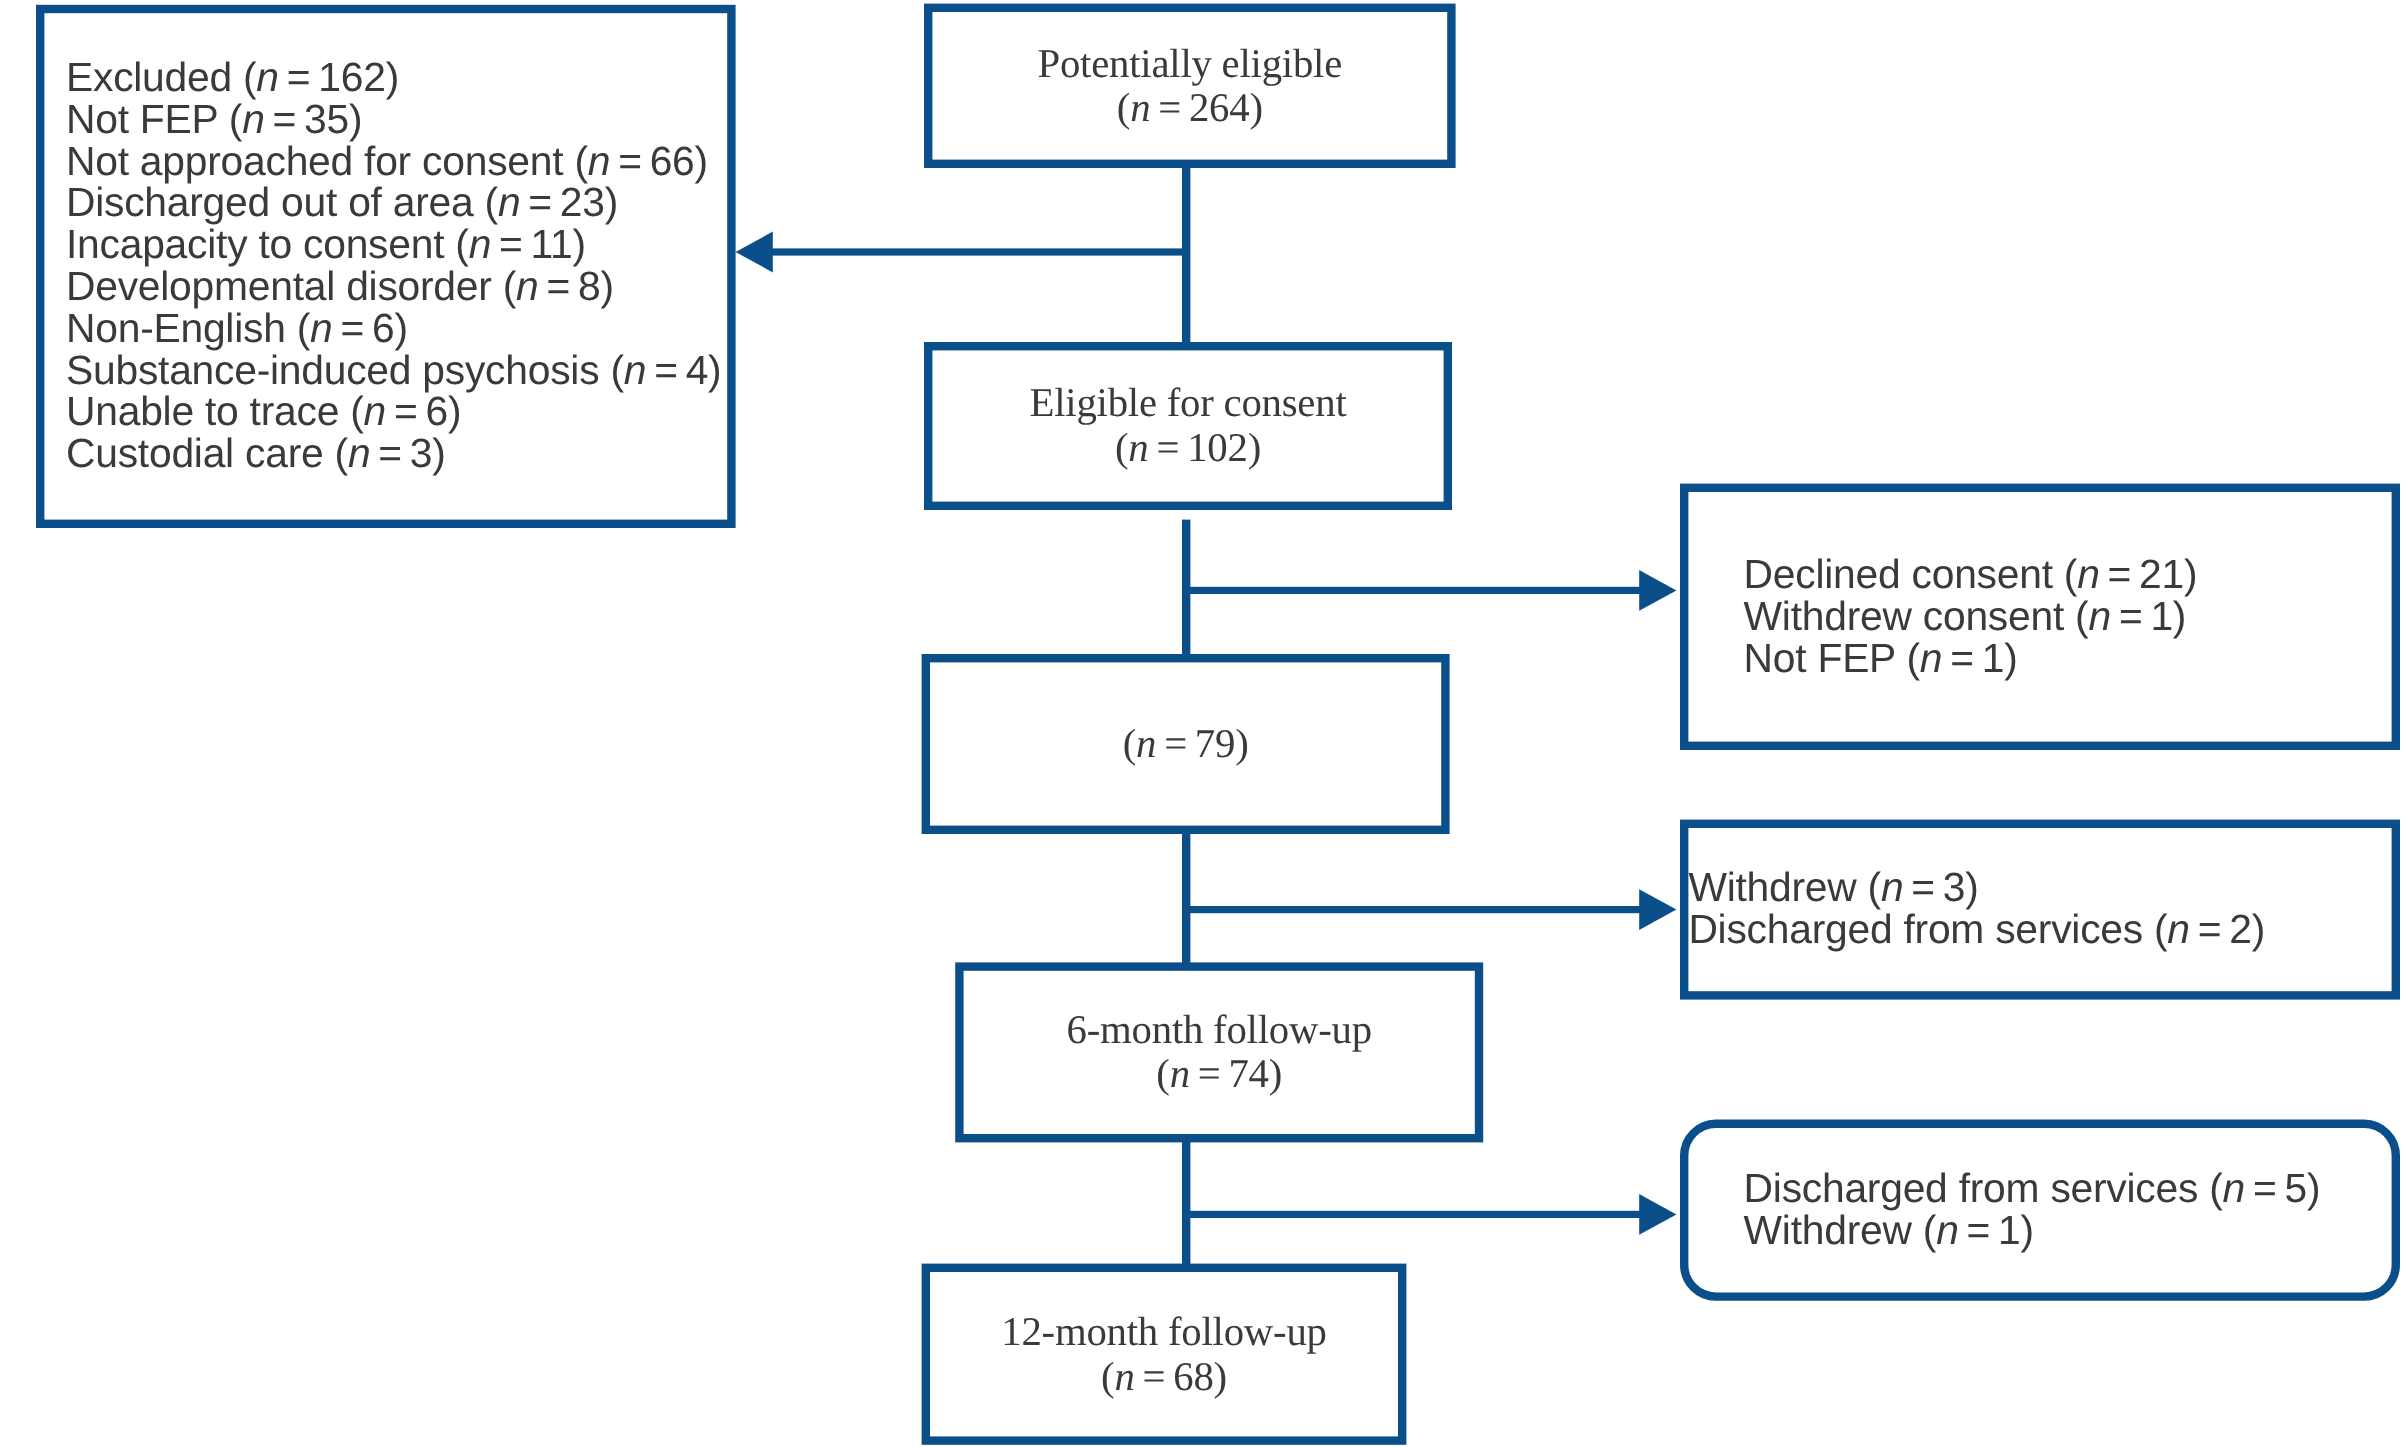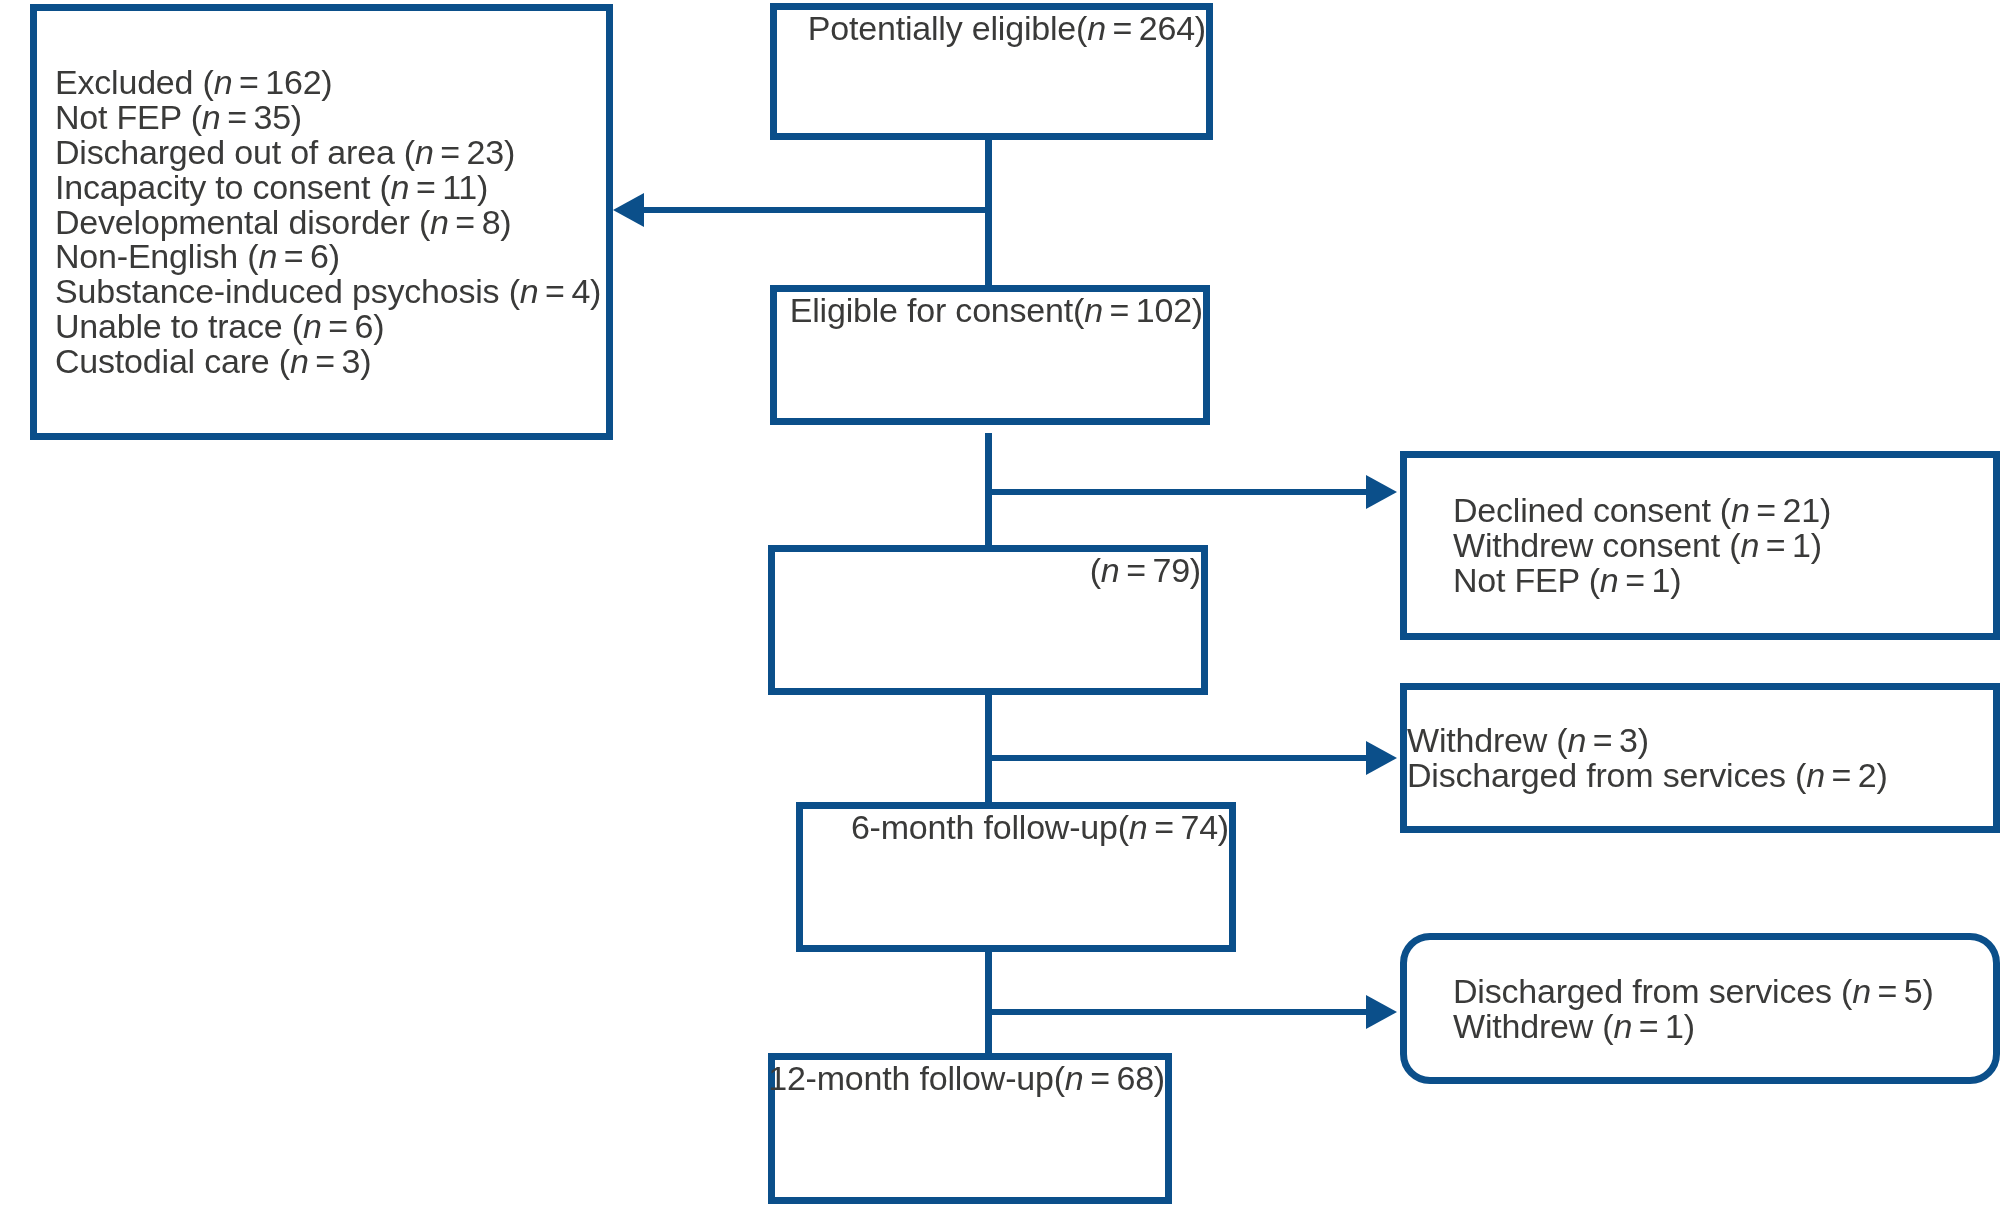--- a/index.html
+++ b/index.html
@@ -20,24 +20,25 @@
   }
   .box {
     position: absolute;
     border: 7px solid var(--blue);
     background: var(--bg);
     font-size: 34px;
     letter-spacing: -0.2px;
   }
   .center {
     display: flex;
-    flex-direction: row;
-    justify-content: flex-end;
+    flex-direction: column;
+    justify-content: center;
     text-align: center;
     line-height: 37px;
+    font-family: Liberation Serif, serif;
   }
   .list {
     display: flex;
     flex-direction: column;
     justify-content: center;
   }
   .list .lines { line-height: 34.8px; }
   .side .lines { line-height: 35px; }
   .bline { white-space: nowrap; }
   i { font-style: italic; }
@@ -83,31 +84,32 @@
 
   <div class="box center" style="left:768px; top:1053px; width:404px; height:151px;">
     <div class="bline">12-month follow-up</div>
     <div class="bline">(<i>n</i> = 68)</div>
   </div>
 
   <div class="box list" style="left:30px; top:4px; width:583px; height:436px; padding-left:18px;">
     <div class="lines">
         <div class="bline">Excluded (<i>n</i> = 162)</div>
         <div class="bline">Not FEP (<i>n</i> = 35)</div>
+        <div class="bline">Not approached for consent (<i>n</i> = 66)</div>
         <div class="bline">Discharged out of area (<i>n</i> = 23)</div>
         <div class="bline">Incapacity to consent (<i>n</i> = 11)</div>
         <div class="bline">Developmental disorder (<i>n</i> = 8)</div>
         <div class="bline">Non-English (<i>n</i> = 6)</div>
         <div class="bline">Substance-induced psychosis (<i>n</i> = 4)</div>
         <div class="bline">Unable to trace (<i>n</i> = 6)</div>
         <div class="bline">Custodial care (<i>n</i> = 3)</div>
       </div>
   </div>
 
-  <div class="box list side" style="left:1400px; top:403px; width:600px; height:189px; padding-left:46px;margin-top:48px;">
+  <div class="box list side" style="left:1400px; top:403px; width:600px; height:222px; padding-left:46px;">
     <div class="lines">
         <div class="bline">Declined consent (<i>n</i> = 21)</div>
         <div class="bline">Withdrew consent (<i>n</i> = 1)</div>
         <div class="bline">Not FEP (<i>n</i> = 1)</div>
       </div>
   </div>
 
   <div class="box list side" style="left:1400px; top:683px; width:600px; height:150px; ">
     <div class="lines">
         <div class="bline">Withdrew (<i>n</i> = 3)</div>

